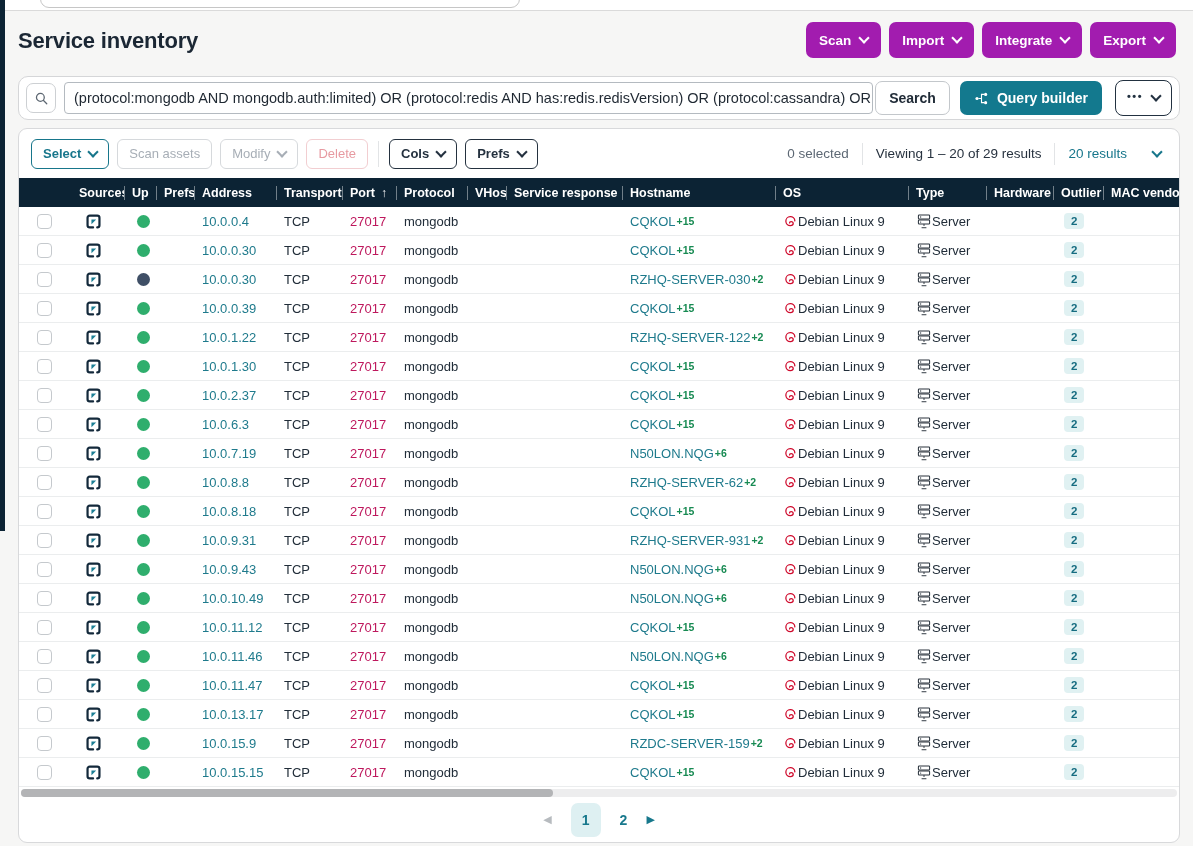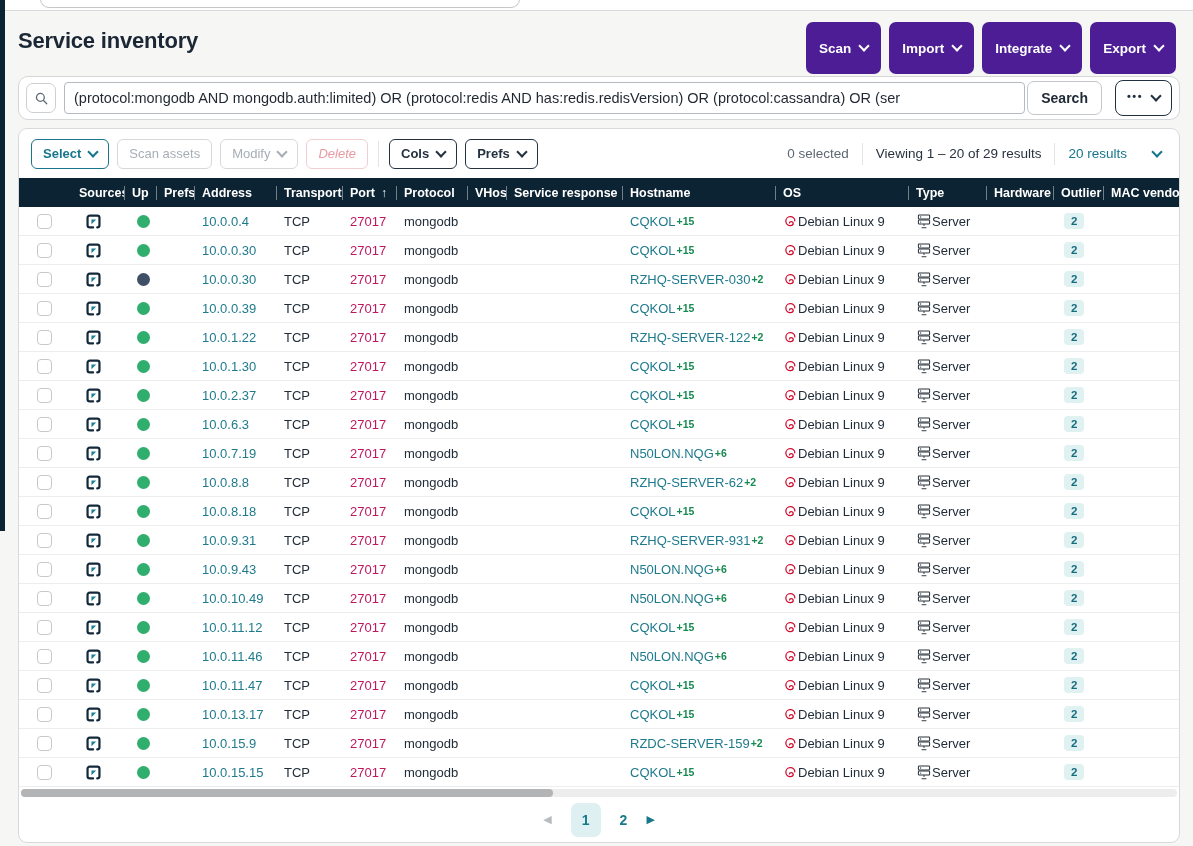--- a/index.html
+++ b/index.html
@@ -11,39 +11,39 @@
     color:#212d39;
   }
   
   .topbar { position:absolute; top:0; left:0; width:1193px; height:11px; background:#fff; border-bottom:1px solid #dadada; z-index:2; }
   .omni { position:absolute; left:40px; top:-10px; width:480px; height:18px; border:1.5px solid #c6c6c6; border-radius:9px; background:#fff; }
   .edge-strip { position:absolute; left:0; top:0; width:5px; height:531px; background:#0c2334; z-index:10; }
 
   
   .page-title { position:absolute; left:18px; top:28px; font-size:22px; font-weight:700; color:#1b2734; letter-spacing:-.2px; }
   .header-actions { position:absolute; right:17px; top:22px; display:flex; gap:8px; }
-  .btn-teal { height:52px; background:#4c1d95; color:#fff; border-radius:7px; display:flex; align-items:center; gap:9px; padding:0 13px; font-size:13.5px; font-weight:600; cursor:pointer; }
+  .btn-teal { height:36px; background:#a21caf; color:#fff; border-radius:7px; display:flex; align-items:center; gap:9px; padding:0 13px; font-size:13.5px; font-weight:600; cursor:pointer; }
   .chev { width:8px; height:8px; border-right:2px solid currentColor; border-bottom:2px solid currentColor; transform:rotate(45deg); margin-top:-4px; flex:none; }
 
   
   .search-row { position:absolute; left:18px; top:76px; width:1162px; height:44px; background:#fff; border:1px solid #d5d6d8; border-radius:10px; display:flex; align-items:center; padding:0 7px; gap:8px; }
   .mag-btn { width:30px; height:30px; border:1px solid #cdd0d3; border-radius:7px; display:flex; align-items:center; justify-content:center; flex:none; background:#fff; }
   .query-input { flex:1; min-width:0; height:32px; border:1px solid #b4bac0; border-radius:4px; display:flex; align-items:center; padding:0 9px; font-size:14.5px; color:#1f2832; white-space:nowrap; overflow:hidden; background:#fff; }
   .search-btn { height:34px; margin-left:-6px; border:1px solid #c3c7cb; border-radius:7px; background:#fff; font-size:14px; font-weight:700; color:#202b37; padding:0 13px; flex:none; display:flex; align-items:center; cursor:pointer; }
   .qb-btn { height:34px; background:#13798e; color:#fff; border-radius:7px; font-size:14px; font-weight:600; display:flex; gap:8px; align-items:center; padding:0 14px; flex:none; margin-left:2px; cursor:pointer; }
   .more-btn { height:36px; border:1.5px solid #223140; border-radius:8px; color:#223140; display:flex; align-items:center; gap:9px; padding:0 11px; flex:none; font-weight:700; font-size:13px; letter-spacing:1px; margin-left:5px; cursor:pointer; background:#fff; }
 
   
   .card { position:absolute; left:18px; top:128px; width:1162px; height:715px; background:#fff; border:1px solid #d8d9db; border-radius:9px; overflow:hidden; display:flex; flex-direction:column; }
 
   .toolbar { height:49px; display:flex; align-items:center; padding:0 12px; flex:none; }
   .tbtn { height:30px; display:flex; align-items:center; gap:8px; padding:0 11px; border-radius:6px; background:#fff; font-size:13px; margin-right:8px; cursor:pointer; white-space:nowrap; }
   .tbtn.teal { border:1.5px solid #17768b; color:#17768b; font-weight:600;justify-content:space-between; }
   .tbtn.disabled { border:1px solid #d6d9dc; color:#a7aeb6; cursor:default; }
-  .tbtn.danger { border:1px solid #f2ced1; color:#e79aa1; cursor:default;font-style:italic; }
+  .tbtn.danger { border:1px solid #f2ced1; color:#e79aa1; cursor:default; }
   .tbtn.dark { border:1.5px solid #24313f; color:#24313f; font-weight:700; }
   .tb-sep { width:1px; height:26px; background:#e2e4e6; margin:0 10px 0 2px; }
   .tb-right { margin-left:auto; display:flex; align-items:center; font-size:13.5px; }
   .muted { color:#5d6874;margin-left:40px; }
   .viewing { color:#27323f; }
   .v-div { width:1px; height:22px; background:#e2e4e6; margin:0 13px; }
   .perpage { color:#17768b; }
   .pp-chev { color:#17768b; margin-left:26px; margin-right:6px; }
 
   
@@ -106,20 +106,33 @@
   <div class="mag-btn">
     <span style="display:flex">
       <svg width="15" height="15" viewBox="0 0 20 20" fill="none" stroke="#5c6671" stroke-width="1.7" stroke-linecap="round">
           <circle cx="8.5" cy="8.5" r="5.2"></circle>
           <path d="M12.7 12.7L17 17"></path>
         </svg>
     </span>
   </div>
   <div class="query-input">(protocol:mongodb AND mongodb.auth:limited) OR (protocol:redis AND has:redis.redisVersion) OR (protocol:cassandra) OR (ser</div>
   <div class="search-btn">Search</div>
+  <div class="qb-btn">
+    <span style="display:flex">
+      <svg width="15" height="15" viewBox="0 0 20 20">
+          <g fill="#fff">
+            <circle cx="4" cy="10" r="2.1"></circle>
+            <circle cx="15.5" cy="4.5" r="2.1"></circle>
+            <circle cx="15.5" cy="15.5" r="2.1"></circle>
+          </g>
+          <path d="M6 10h4V4.5h3.5M10 10v5.5h3.5" stroke="#fff" stroke-width="1.5" fill="none"></path>
+        </svg>
+    </span>
+    <span>Query builder</span>
+  </div>
   <div class="more-btn">
     <span style="font-size:11px; letter-spacing:1.5px; margin-top:-4px;">•••</span>
     <span class="chev"></span>
   </div>
 </div>
 
 <div class="card">
 
   <div class="toolbar">
     <div class="tbtn teal">

